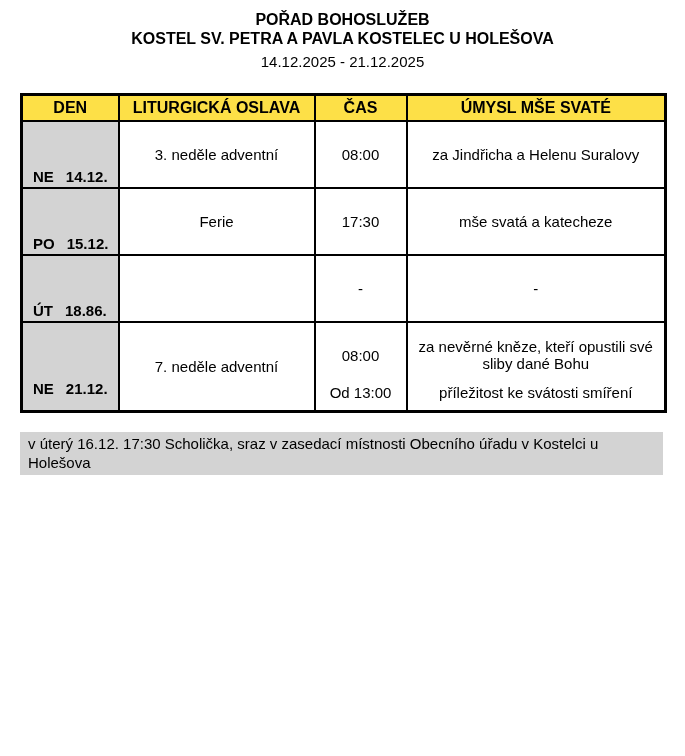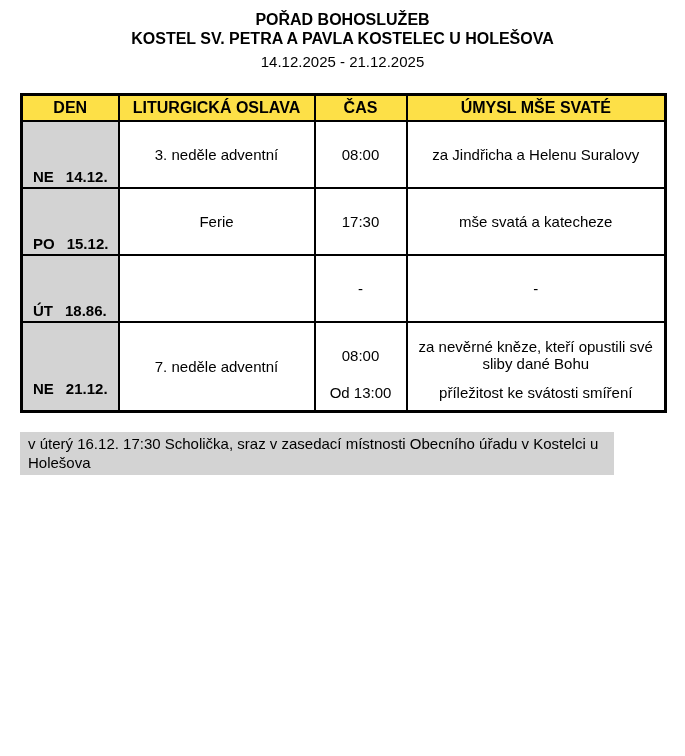--- a/index.html
+++ b/index.html
@@ -53,21 +53,21 @@
   
   .stack {
     display: flex; flex-direction: column; justify-content: space-between;
     height: 83px; box-sizing: border-box; padding: 2px 0 7px 0;
   }
   .stack-top { flex: 1; display: flex; align-items: center; justify-content: center; }
   .stack-bottom { flex: none; }
 
   
   .note {
-    width: 594px;
+    width: 643px;
     margin: 19px 0 0 20px;
     background: #d3d3d3;
     box-sizing: border-box;
     padding: 2px 8px 3px 8px;
     font-size: 15px;
     line-height: 19px;
     text-align: left;
   }
 </style>
 </head>

